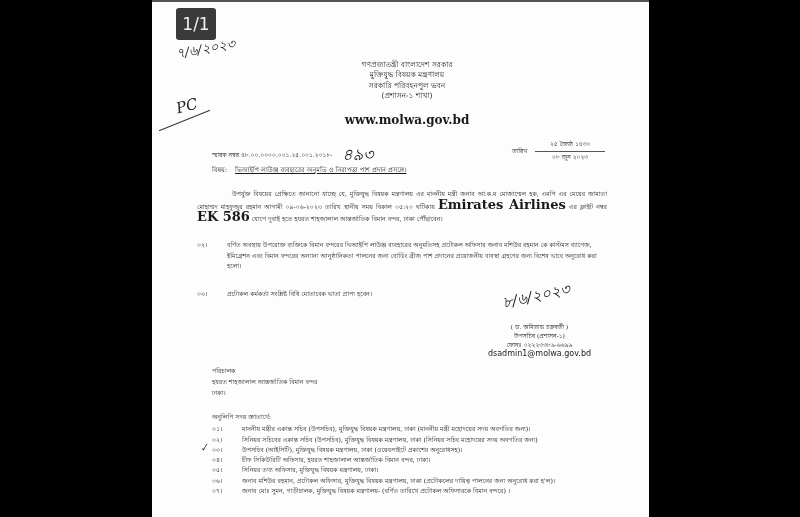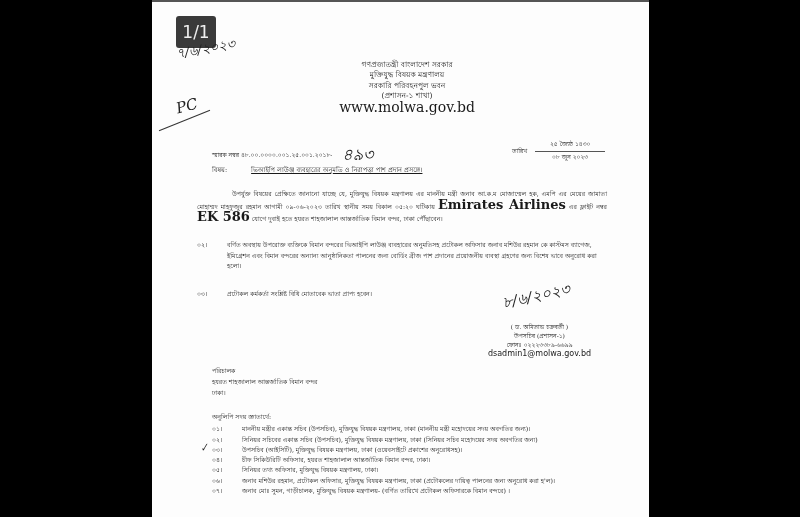--- a/index.html
+++ b/index.html
@@ -6,40 +6,40 @@
   body {
     width: 800px; height: 517px; background: #000; position: relative; overflow: hidden;
     font-family: "DejaVu Serif", serif;
   }
   .page {
     position: absolute; left: 152px; top: 0; width: 497px; height: 517px;
     background: #fdfdfd; overflow: hidden; color: #1a1a1a;
     border-top: 2px solid #555;
   }
   .badge {
-    position: absolute; left: 24px; top: 14px; width: 40px; height: 32px;
+    position: absolute; left: 24px; top: 6px; width: 40px; height: 32px;
     background: #3a3a3a; color: #eee; border-radius: 3px;
     font-family: "DejaVu Sans", sans-serif; font-size: 17px;
     display: flex; align-items: center; justify-content: center;
   }
   .hw { position: absolute; font-family: "DejaVu Serif", serif; font-style: italic; color: #222; }
   .hw-top { left: 24px; top: 40px; font-size: 13px; transform: rotate(-10deg); line-height: 14px; }
   .hw-pc { left: 24px; top: 95px; font-size: 15px; transform: rotate(-15deg); }
   .pc-line { position: absolute; left: 5px; top: 118px; width: 55px; height: 1px; background: #333; transform: rotate(-22deg); }
   .header {
     position: absolute; left: 150px; top: 58px; width: 210px; text-align: center;
     font-size: 7.5px; line-height: 10.3px;
   }
-  .header .url { font-size: 14px; font-weight: normal; margin-top: 1px; }
+  .header .url { font-size: 12px; font-weight: bold; margin-top: 14px; }
   .memo { position: absolute; left: 60px; top: 140px; font-size: 6px; }
   .memo .hw-num { font-size: 16px; margin-left: 10px; font-style: italic; vertical-align: middle; }
   .date-block { position: absolute; left: 360px; top: 137px; font-size: 6px; display: flex; align-items: center; }
   .date-lines { margin-left: 8px; text-align: center; width: 70px; }
   .date-lines div:first-child { border-bottom: 1px solid #555; padding-bottom: 1px; }
-  .subject { position: absolute; left: 60px; top: 163px; font-size: 6.5px; display: flex; gap: 24px; }
+  .subject { position: absolute; left: 60px; top: 163px; font-size: 6.5px; display: flex; gap: 8px; }
   .subject .txt { text-decoration: underline; font-weight: normal; }
   .para { position: absolute; left: 45px; width: 410px; font-size: 6.2px; line-height: 10.5px; text-align: justify; }
   .p1 { top: 187px; text-indent: 35px; }
   .p1 .en { font-size: 13px; font-weight: bold; }
   .numbered { position: absolute; left: 45px; width: 410px; font-size: 6.2px; line-height: 10.5px; display: flex; }
   .numbered .n { width: 30px; flex-shrink: 0; }
   .n2 { top: 238px; }
   .n3 { top: 287px; }
   .sig-hw { position: absolute; left: 350px; top: 282px; font-size: 15px; font-style: italic; transform: rotate(-12deg); }
   .signer { position: absolute; left: 300px; top: 320px; width: 175px; text-align: center; font-size: 6px; line-height: 9px; }

